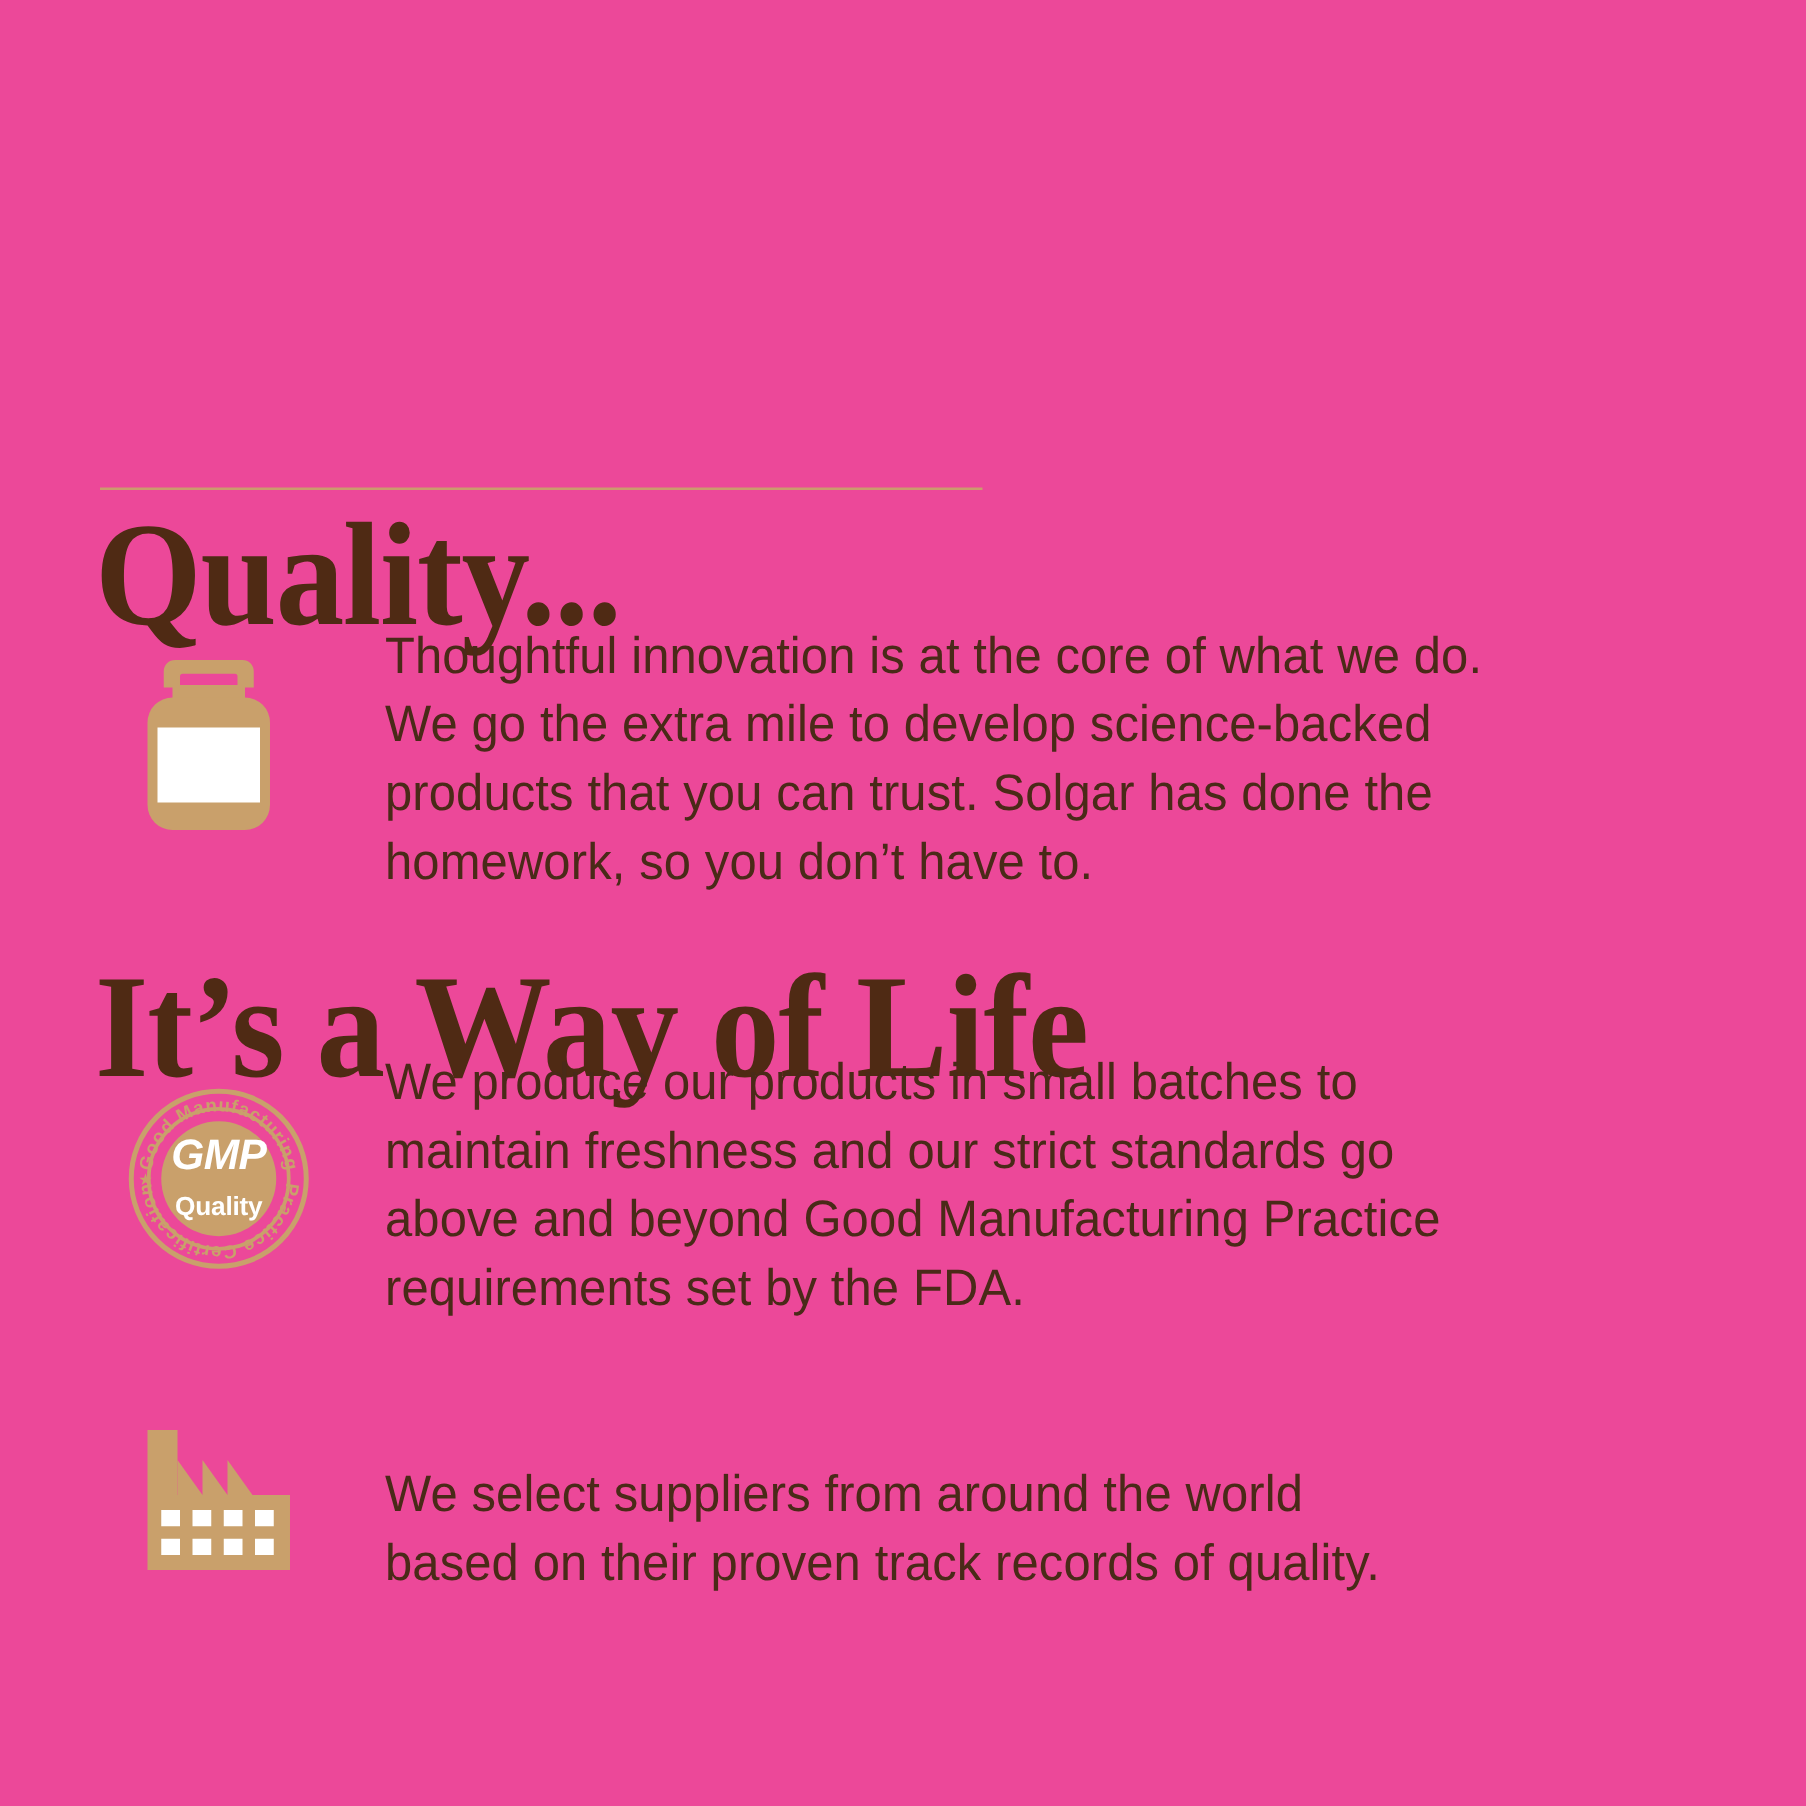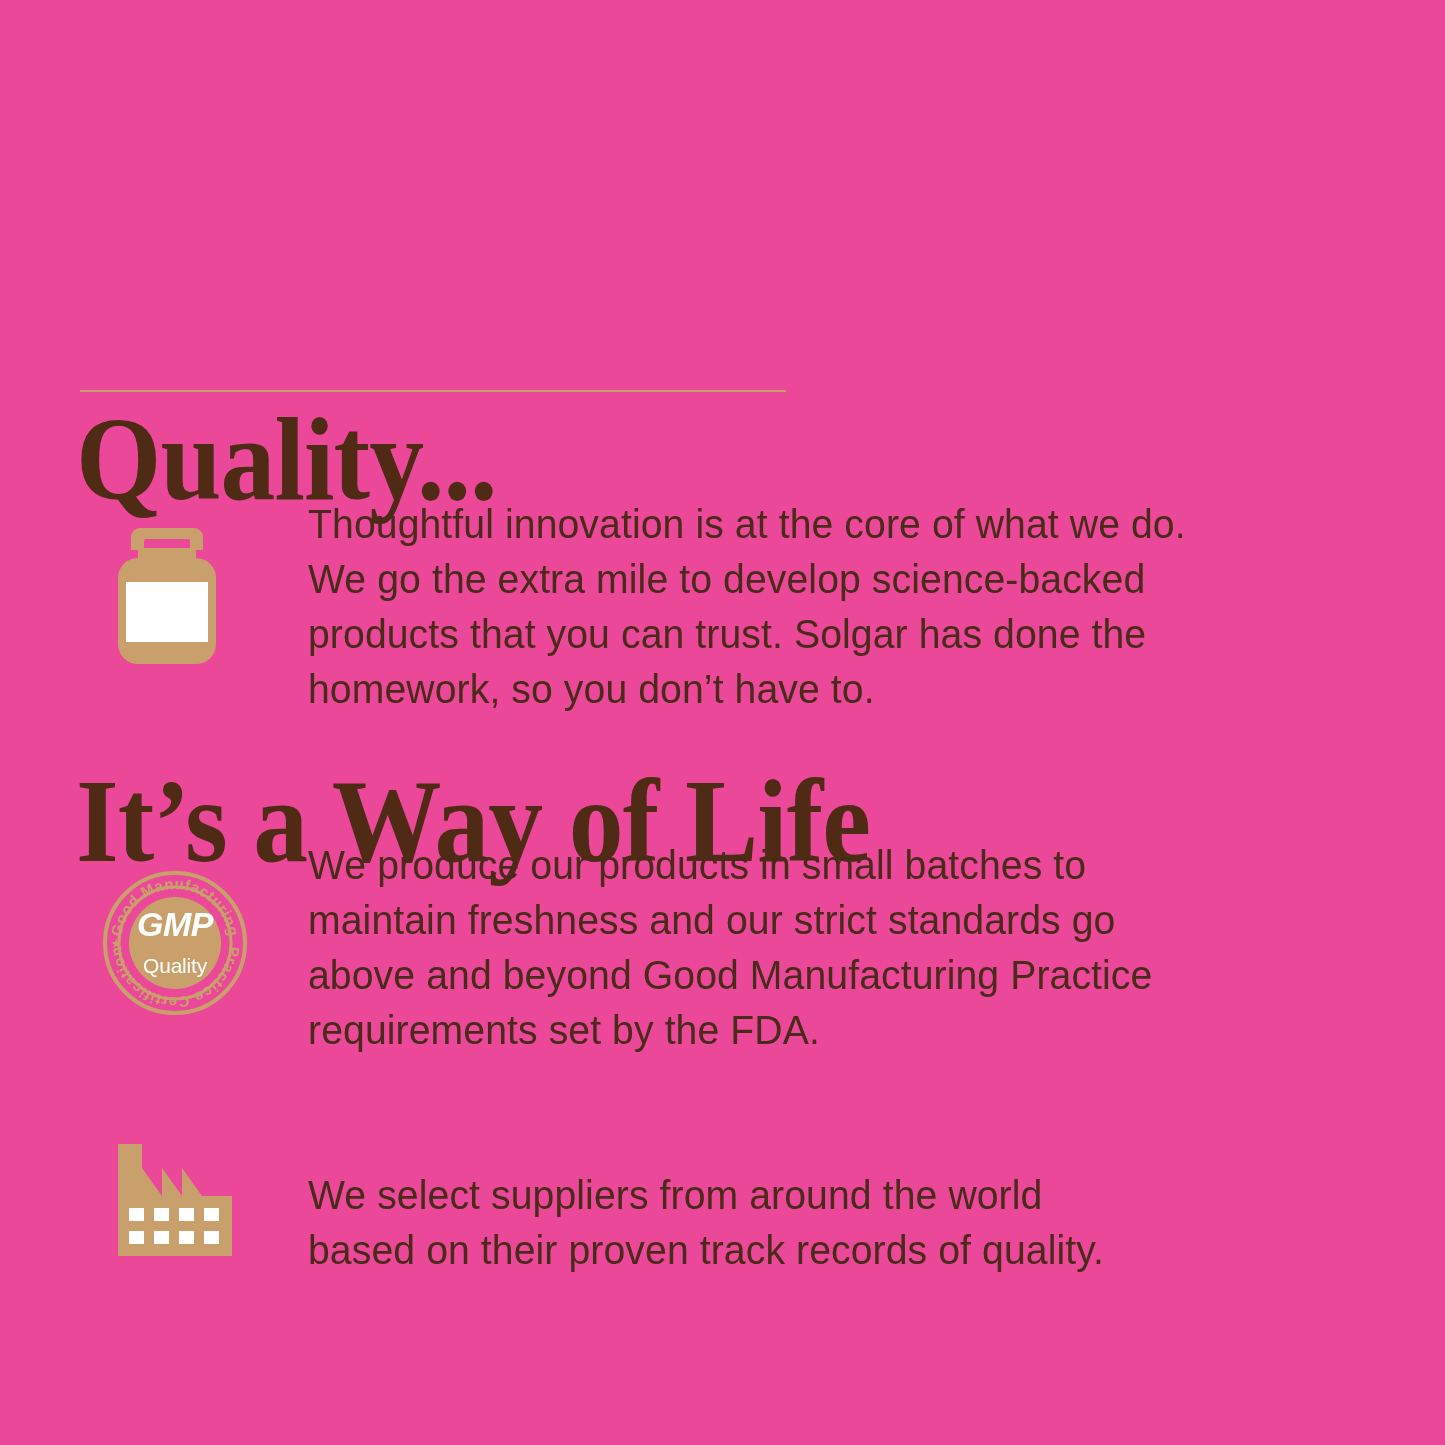--- a/index.html
+++ b/index.html
@@ -109,21 +109,21 @@
     font-family: "Liberation Sans", sans-serif;
     font-weight: 700;
     font-size: 34px;
     line-height: 32px;
     letter-spacing: -0.5px;
     font-style: italic;
   }
   .gmp-sub {
     color: #ffffff;
     font-family: "Liberation Sans", sans-serif;
-    font-weight: 400;
+    font-weight: 700;
     font-size: 21px;
     line-height: 24px;
     margin-top: 14px;
     letter-spacing: -0.2px;
   }
 </style>
 </head>
 <body>
 
 <div id="page">

